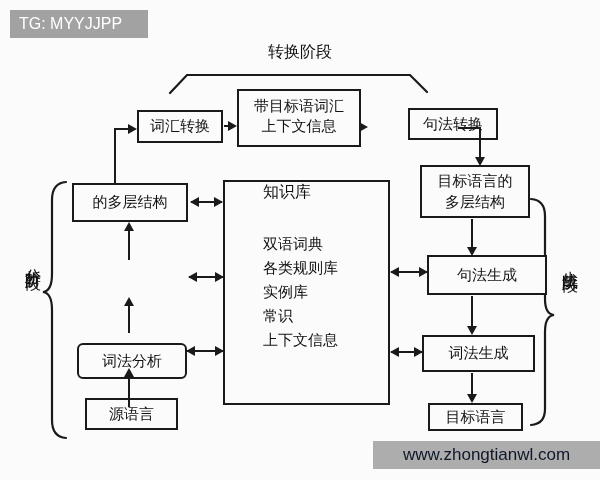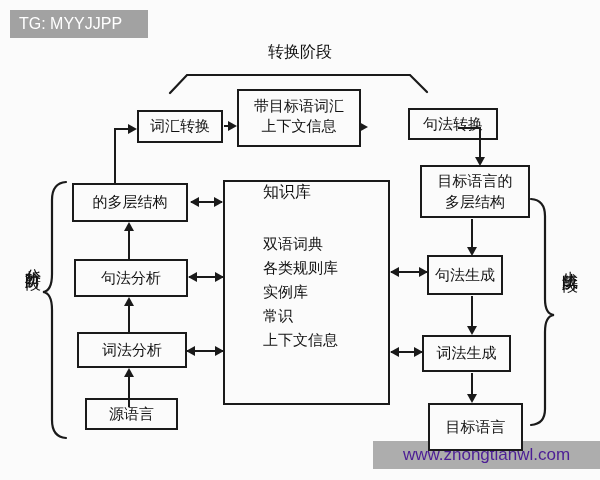--- a/index.html
+++ b/index.html
@@ -4,21 +4,21 @@
 <style>
   html,body{margin:0;padding:0;}
   #stage{position:relative;width:600px;height:480px;background:#fbfbfb;overflow:hidden;
          font-family:"DejaVu Serif","Liberation Serif",serif;color:#111;}
 
   
   .badge{position:absolute;left:10px;top:10px;width:138px;height:28px;background:#a2a2a2;
          color:#fff;font-family:"Liberation Sans",sans-serif;font-size:16px;
          display:flex;align-items:center;padding-left:9px;box-sizing:border-box;}
   .watermark{position:absolute;left:373px;top:441px;width:227px;height:28px;background:#adadad;
-         color:#4c1d95;font-family:"Liberation Sans",sans-serif;font-size:17px;
+         color:#0f172a;font-family:"Liberation Sans",sans-serif;font-size:17px;
          display:flex;align-items:center;justify-content:center;}
 
   
   .bx{position:absolute;border:2px solid #1a1a1a;background:#fbfbfb;box-sizing:border-box;
       display:flex;flex-direction:column;align-items:center;justify-content:center;
       text-align:center;font-size:15px;line-height:1.35;}
   .kb{position:absolute;border:2px solid #1a1a1a;background:#fbfbfb;box-sizing:border-box;}
   .kb-title{position:absolute;left:38px;top:0;font-size:16px;}
   .kb-list{position:absolute;left:38px;top:50px;}
   .kb-item{height:24px;line-height:24px;font-size:15px;white-space:nowrap;}
@@ -74,41 +74,38 @@
     <span>带目标语词汇</span>
     <span>上下文信息</span>
   </div>
   <div class="bx" style="left:368px;top:108px;width:90px;height:32px;margin-left:40px;">
     <span>句法转换</span>
   </div>
 
   <div class="bx" style="left:72px;top:183px;width:116px;height:39px;">
     <span>的多层结构</span>
   </div>
-  <div class="bx" style="left:74px;top:259px;width:114px;height:38px;">
-    <span>句法分析</span>
-  </div>
-  <div class="bx" style="left:77px;top:332px;width:110px;height:36px;">
+  <div class="bx" style="left:77px;top:343px;width:110px;height:36px;border-radius:6px;">
     <span>词法分析</span>
   </div>
   <div class="bx" style="left:85px;top:398px;width:93px;height:32px;">
     <span>源语言</span>
   </div>
 
   <div class="bx" style="left:420px;top:165px;width:110px;height:53px;">
     <span>目标语言的</span>
     <span>多层结构</span>
   </div>
-  <div class="bx" style="left:427px;top:255px;width:76px;height:40px;">
+  <div class="bx" style="left:427px;top:255px;width:120px;height:40px;">
     <span>句法生成</span>
   </div>
-  <div class="bx" style="left:422px;top:335px;width:89px;height:37px;">
+  <div class="bx" style="left:422px;top:335px;width:113px;height:37px;">
     <span>词法生成</span>
   </div>
-  <div class="bx" style="left:428px;top:403px;width:95px;height:48px;">
+  <div class="bx" style="left:428px;top:403px;width:95px;height:28px;">
     <span>目标语言</span>
   </div>
 
   <div class="kb" style="left:223px;top:180px;width:167px;height:225px;">
     <div class="kb-title">知识库</div>
     <div class="kb-list">
       <div class="kb-item">双语词典</div>
       <div class="kb-item">各类规则库</div>
       <div class="kb-item">实例库</div>
       <div class="kb-item">常识</div>

